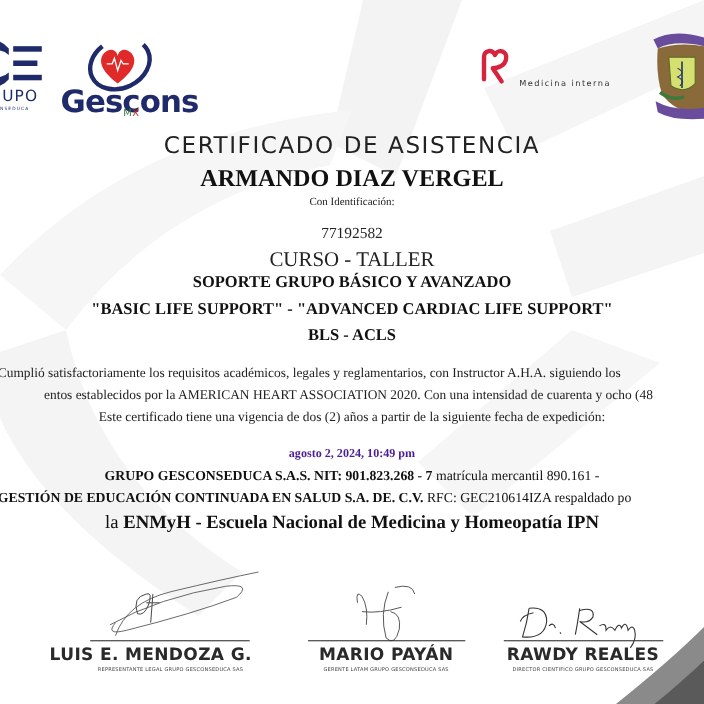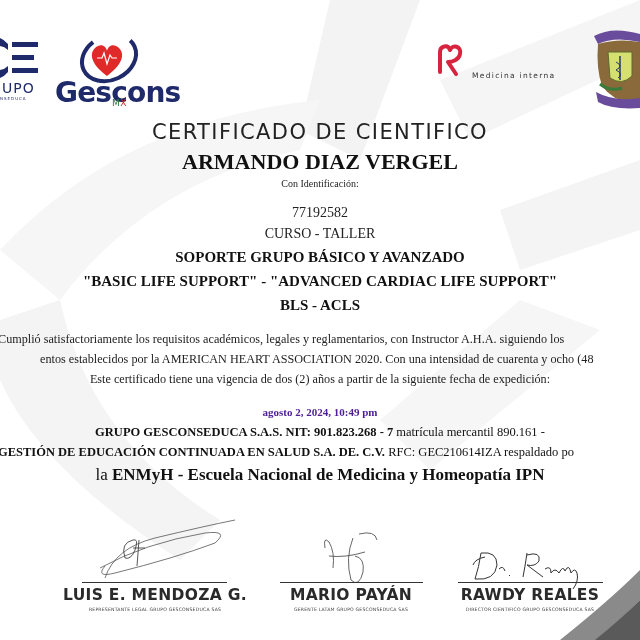--- a/index.html
+++ b/index.html
@@ -60,25 +60,25 @@
 <svg class="abs" width="48" height="82" style="left:592px;top:28px;">
   <path d="M2,8 Q20,-2 48,6 L48,14 Q22,8 6,16 Z" fill="#6a4c9c"></path>
   <path d="M6,16 Q4,40 10,58 Q20,72 40,76 L48,76 L48,14 Q26,10 6,16 Z" fill="#8a6a3a"></path>
   <path d="M16,24 L40,24 L40,48 Q30,58 18,50 Z" fill="#d6e070" stroke="#5a6a2a" stroke-width="1"></path>
   <line x1="28" y1="28" x2="28" y2="52" stroke="#2a3a6a" stroke-width="1.5"></line>
   <path d="M24,34 Q32,38 24,42 Q32,46 26,50" fill="none" stroke="#2a3a6a" stroke-width="1"></path>
   <path d="M4,64 Q22,74 48,70 L48,80 Q20,82 6,74 Z" fill="#6a4c9c"></path>
   <path d="M8,56 Q18,64 30,60" fill="none" stroke="#3a7a3a" stroke-width="3"></path>
 </svg>
 
-<div class="center sans" style="top:120px;font-size:21px;letter-spacing:1.4px;color:#222;">CERTIFICADO DE CIENTIFICO</div>
+<div class="center sans" style="top:120px;font-size:21px;letter-spacing:1.4px;color:#222;">CERTIFICADO DE ASISTENCIA</div>
 <div class="center serif b" style="top:149px;font-size:22px;color:#111;">ARMANDO DIAZ VERGEL</div>
 <div class="center serif" style="top:178px;font-size:10px;color:#222;">Con Identificación:</div>
 <div class="center serif" style="top:205px;font-size:14px;color:#222;">77192582</div>
-<div class="center serif" style="top:226px;font-size:14px;color:#222;">CURSO - TALLER</div>
+<div class="center serif" style="top:226px;font-size:19px;color:#222;">CURSO - TALLER</div>
 <div class="center serif b" style="top:249px;font-size:15px;color:#111;">SOPORTE GRUPO BÁSICO Y AVANZADO</div>
 <div class="center serif b" style="top:273px;font-size:15px;color:#111;">"BASIC LIFE SUPPORT" - "ADVANCED CARDIAC LIFE SUPPORT"</div>
 <div class="center serif b" style="top:297px;font-size:15px;color:#111;">BLS - ACLS</div>
 
 <div class="abs serif" style="left:-2px;top:332px;font-size:12.2px;white-space:nowrap;color:#222;">Cumplió satisfactoriamente los requisitos académicos, legales y reglamentarios, con Instructor A.H.A. siguiendo los</div>
 <div class="abs serif" style="left:0;top:352px;font-size:12.2px;white-space:nowrap;color:#222;padding-left:40px;">entos establecidos por la AMERICAN HEART ASSOCIATION 2020. Con una intensidad de cuarenta y ocho (48</div>
 <div class="center serif" style="top:372px;font-size:12.2px;color:#222;">Este certificado tiene una vigencia de dos (2) años a partir de la siguiente fecha de expedición:</div>
 
 <div class="center serif b" style="top:406px;font-size:11px;color:#4c1d95;">agosto 2, 2024, 10:49 pm</div>
 <div class="center serif" style="top:425px;font-size:12.5px;color:#111;">
@@ -90,21 +90,21 @@
 <div class="center serif" style="top:465px;font-size:17px;color:#111;">
   <span>la </span><span class="b">ENMyH - Escuela Nacional de Medicina y Homeopatía IPN</span>
 </div>
 
 <svg class="abs" width="160" height="70" style="left:95px;top:518px;">
   <path d="M10,60 Q20,30 60,20 Q110,8 140,2" fill="none" stroke="#555" stroke-width="0.8"></path>
   <path d="M5,50 Q50,25 110,15 Q135,12 120,25 Q80,40 20,55 Q0,60 10,48" fill="none" stroke="#555" stroke-width="0.8"></path>
   <path d="M30,40 Q25,25 38,22 Q44,20 40,32 Q36,42 30,40 M38,30 L50,30 M44,22 L42,48" fill="none" stroke="#444" stroke-width="0.9"></path>
 </svg>
 <div class="sig-line" style="left:82px;top:582px;width:145px;"></div>
-<div class="sig-name" style="left:55px;top:586px;width:200px;">LUIS E. MENDOZA G.</div>
+<div class="sig-name" style="left:37px;top:586px;width:200px;">LUIS E. MENDOZA G.</div>
 <div class="sig-role" style="left:55px;top:607px;width:200px;">REPRESENTANTE LEGAL GRUPO GESCONSEDUCA SAS</div>
 
 <svg class="abs" width="80" height="60" style="left:315px;top:528px;">
   <path d="M10,20 Q8,8 14,14 Q20,24 18,40 M14,28 Q30,30 50,24 M38,10 Q30,30 36,52 Q44,60 48,44 Q50,30 40,28 M44,6 Q60,2 62,12" fill="none" stroke="#555" stroke-width="0.9"></path>
 </svg>
 <div class="sig-line" style="left:280px;top:582px;width:143px;"></div>
 <div class="sig-name" style="left:251px;top:586px;width:200px;">MARIO PAYÁN</div>
 <div class="sig-role" style="left:251px;top:607px;width:200px;">GERENTE LATAM GRUPO GESCONSEDUCA SAS</div>
 
 <svg class="abs" width="130" height="50" style="left:465px;top:545px;">

